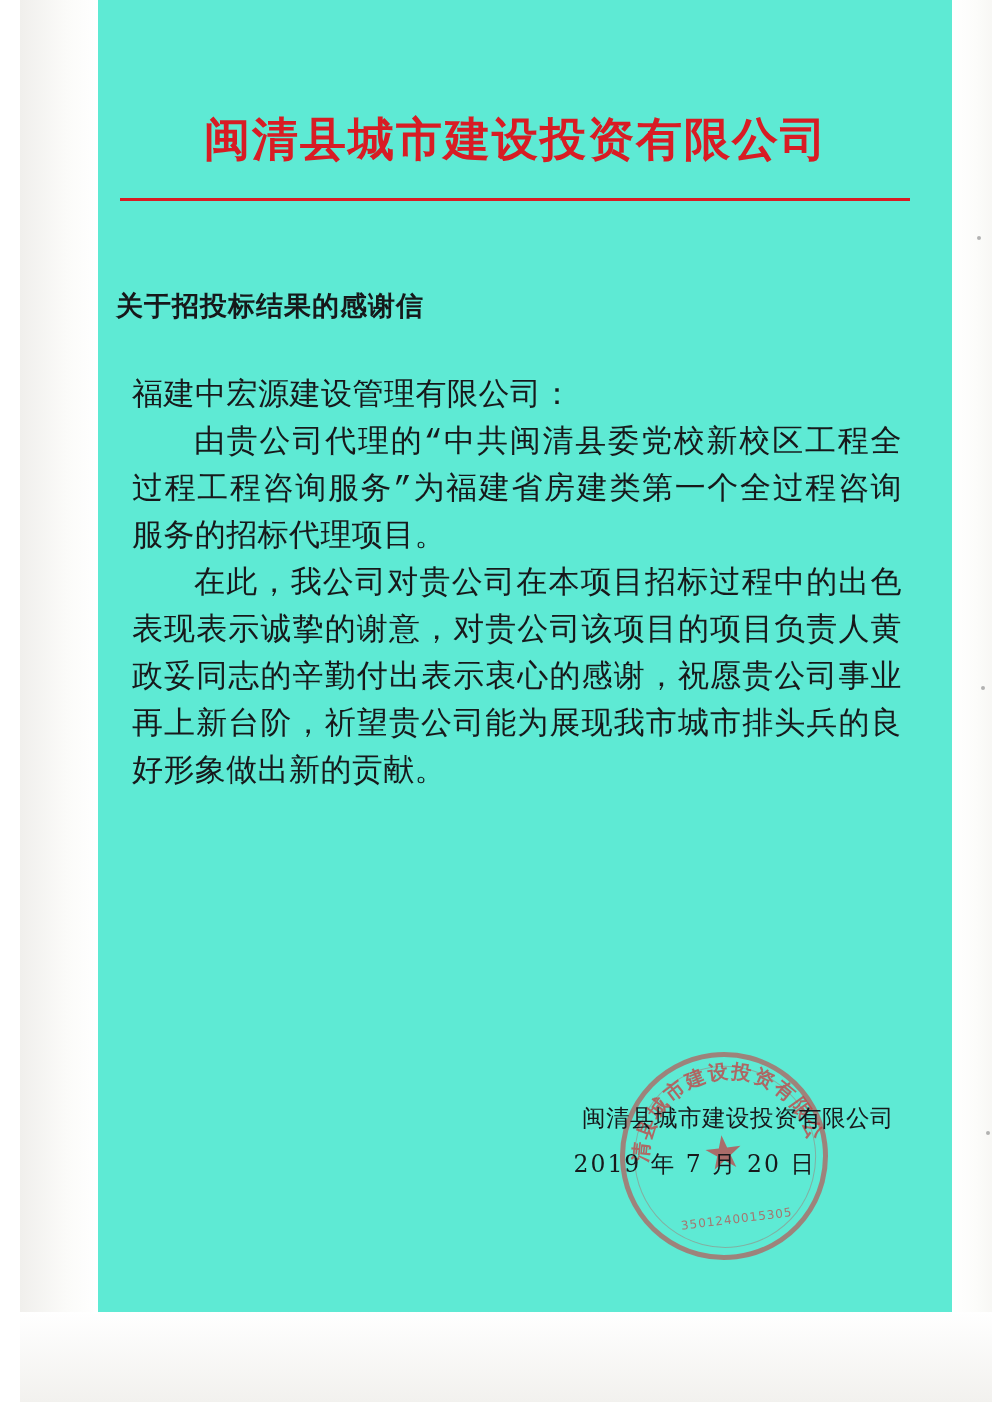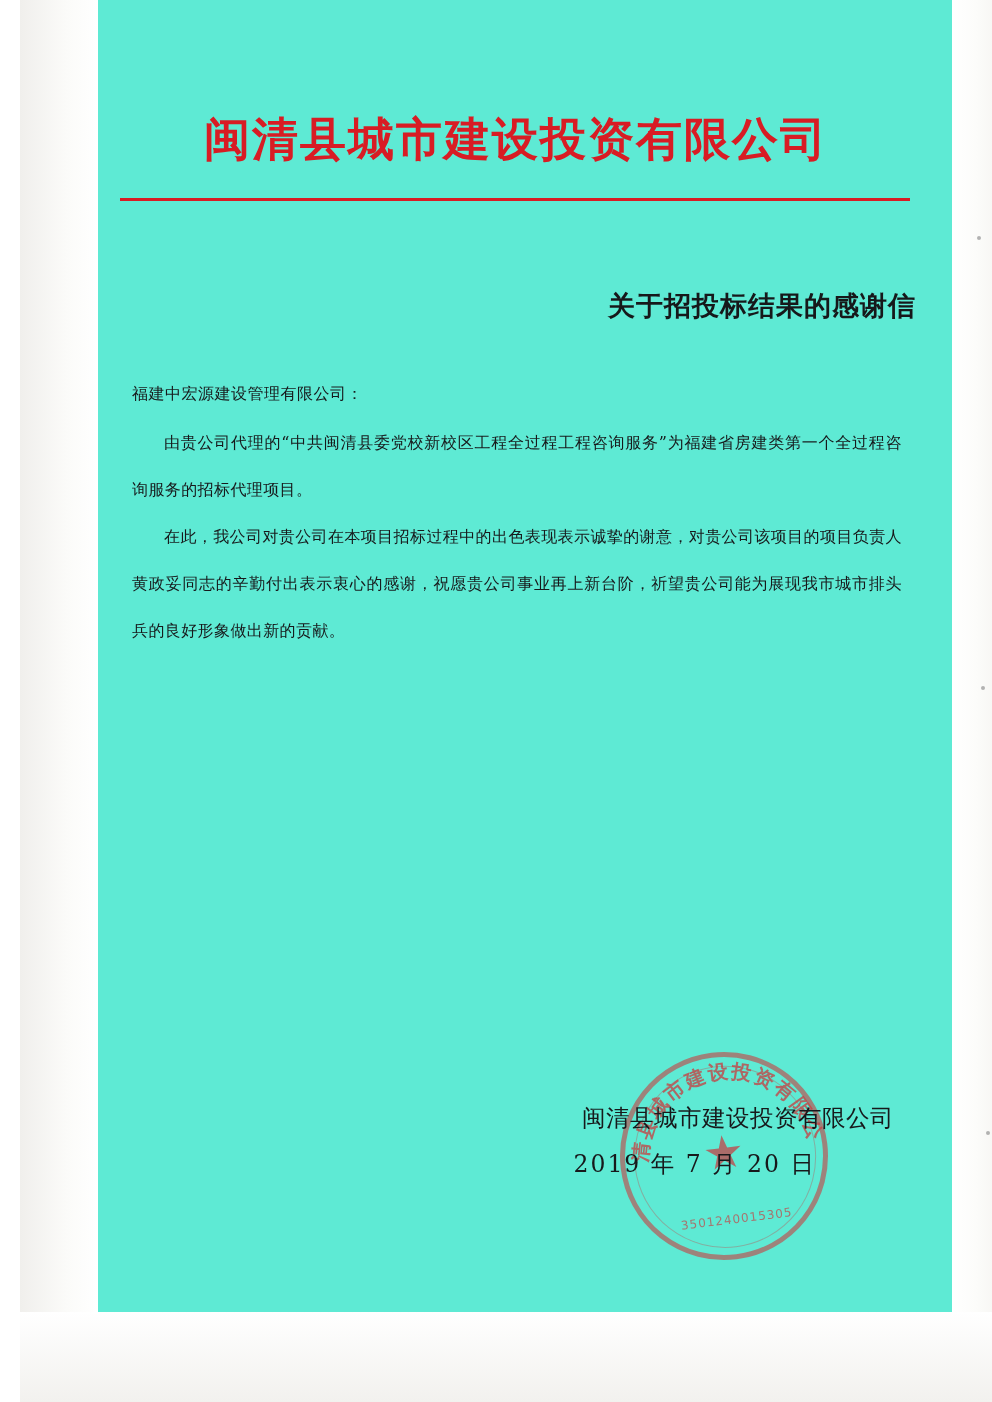--- a/index.html
+++ b/index.html
@@ -69,47 +69,48 @@
     height: 3px;
     background: #d81c24;
   }
 
   
   .doc-title {
     position: absolute;
     left: 96px;
     top: 288px;
     width: 800px;
-    text-align: right;
+    text-align: left;
     font-size: 27px;
     font-weight: bold;
     color: #16181a;
     letter-spacing: 1px;
     font-family: Liberation Mono, monospace;
   }
 
   
   .doc-body {
     position: absolute;
     left: 112px;
     top: 370px;
     width: 770px;
     color: #17191b;
-    font-size: 16px;
+    font-size: 31px;
     line-height: 47px;
   }
   .salutation {
     margin: 0 0 2px 0;
     letter-spacing: 0.5px;
   }
   .para {
     margin: 0;
     text-indent: 2em;
     text-align: justify;
     letter-spacing: 0.4px;
+    font-family: Liberation Mono, monospace;
   }
 
   
   .signature {
     position: absolute;
     left: 112px;
     top: 1095px;
     width: 770px;
     text-align: right;
     color: #17191b;

